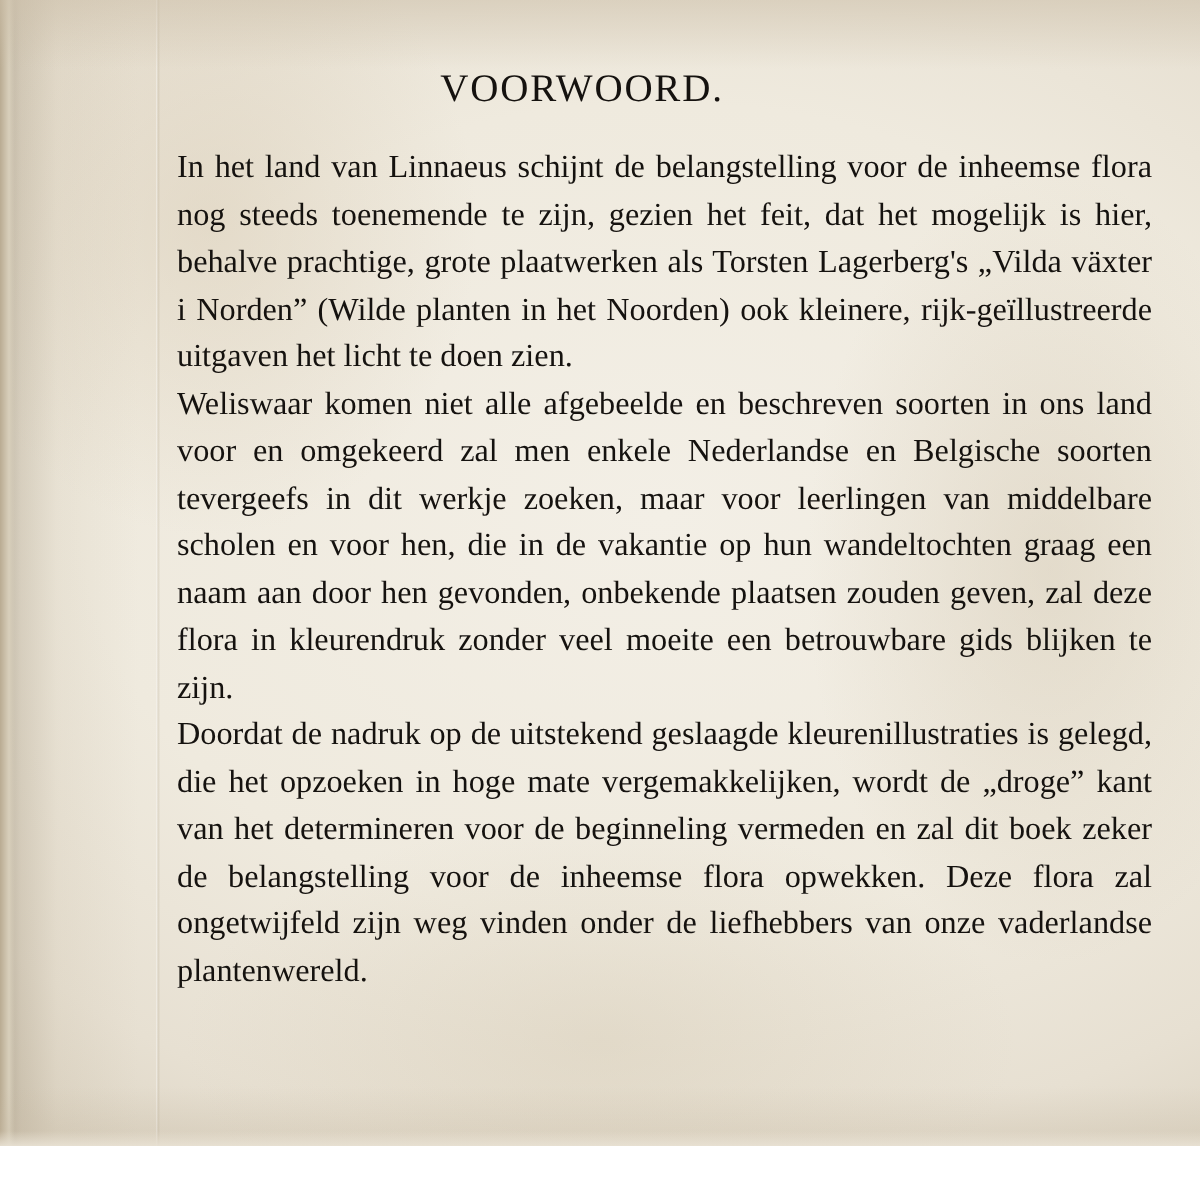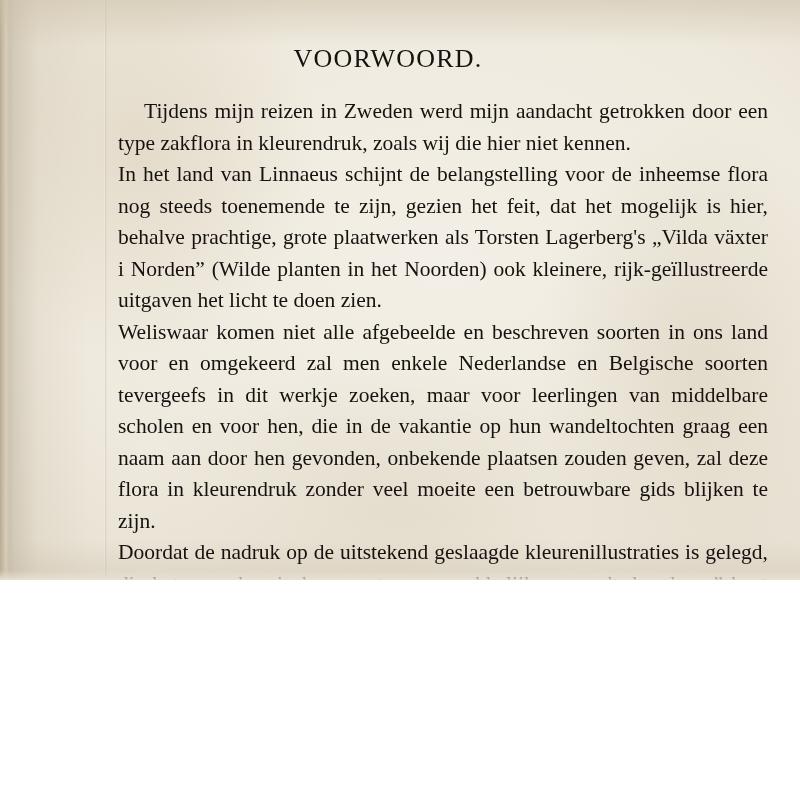--- a/index.html
+++ b/index.html
@@ -9,21 +9,21 @@
   body {
     width: 800px;
     height: 800px;
     overflow: hidden;
     background: #ffffff;
     font-family: "Liberation Serif", serif;
   }
   .page {
     position: relative;
     width: 800px;
-    height: 580px;
+    height: 764px;
     background:
       radial-gradient(ellipse 700px 500px at 55% 45%, #f3efe6 0%, #efeade 55%, #e7e0d2 85%, #ded6c6 100%);
     overflow: hidden;
   }
   
   .stain-a {
     position: absolute;
     left: -40px; top: -60px;
     width: 360px; height: 420px;
     background: radial-gradient(ellipse at 50% 50%, rgba(214,200,176,0.45) 0%, rgba(214,200,176,0) 70%);
@@ -134,21 +134,20 @@
   <div class="gutter"></div>
   <div class="gutter-edge"></div>
   <div class="crease"></div>
   <div class="top-edge"></div>
   <div class="bottom-edge"></div>
 
   <div class="content">
 
     <h1 class="doc-title">VOORWOORD.</h1>
 
-    <p class="para indent">Tijdens mijn reizen in Zweden werd mijn aandacht getrokken door een type zakflora in kleurendruk, zoals wij die hier niet kennen.</p>
     <p class="para">In het land van Linnaeus schijnt de belangstelling voor de inheemse flora nog steeds toenemende te zijn, gezien het feit, dat het mogelijk is hier, behalve prachtige, grote plaatwerken als Torsten Lagerberg's „Vilda växter i Norden” (Wilde planten in het Noorden) ook kleinere, rijk-geïllustreerde uitgaven het licht te doen zien.</p>
     <p class="para">Weliswaar komen niet alle afgebeelde en beschreven soorten in ons land voor en omgekeerd zal men enkele Nederlandse en Belgische soorten tevergeefs in dit werkje zoeken, maar voor leerlingen van middelbare scholen en voor hen, die in de vakantie op hun wandeltochten graag een naam aan door hen gevonden, onbekende plaatsen zouden geven, zal deze flora in kleurendruk zonder veel moeite een betrouwbare gids blijken te zijn.</p>
     <p class="para">Doordat de nadruk op de uitstekend geslaagde kleurenillustraties is gelegd, die het opzoeken in hoge mate vergemakkelijken, wordt de „droge” kant van het determineren voor de beginneling vermeden en zal dit boek zeker de belangstelling voor de inheemse flora opwekken. Deze flora zal ongetwijfeld zijn weg vinden onder de liefhebbers van onze vaderlandse plantenwereld.</p>
 
   </div>
 
   <div class="clip-bottom"></div>
 </div>
 
 </body></html>

